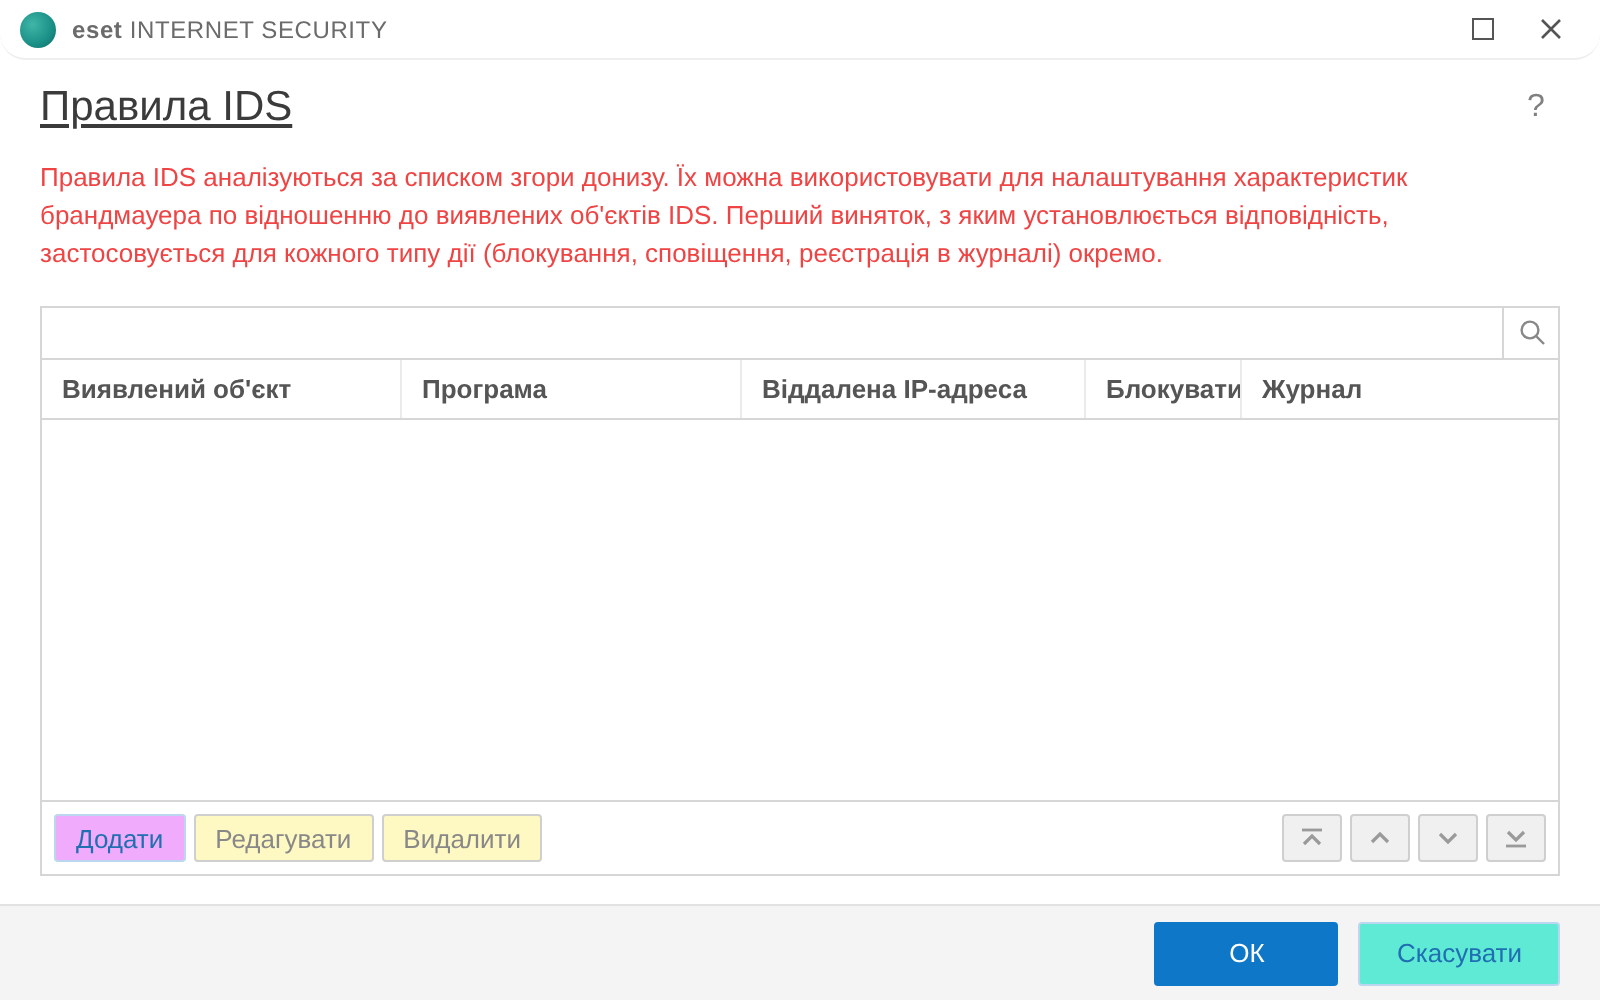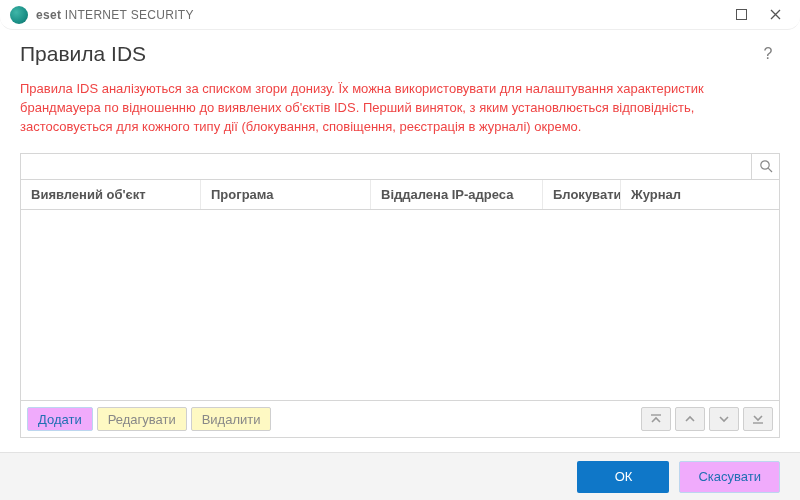--- a/index.html
+++ b/index.html
@@ -47,20 +47,21 @@
   }
   .heading-row {
     display: flex;
     align-items: flex-start;
   }
   .page-title {
     font-size: 21px;
     color: #3b3b3b;
     font-weight: 400;
     flex: 1;
+    text-decoration: underline;
   }
   .help-btn {
     width: 24px; height: 24px;
     display: flex; align-items: center; justify-content: center;
     color: #808080;
     font-size: 16px;
     cursor: pointer;
   }
   .description {
     margin-top: 14px;
@@ -180,21 +181,21 @@
     align-items: center;
     justify-content: center;
     cursor: pointer;
     border: 1px solid transparent;
   }
   .btn-ok {
     background: #0f77c8;
     color: #fff;
   }
   .btn-cancel {
-    background: #f0abfc;
+    background: #5eead4;
     color: #1f6fb2;
     border-color: #bcd6ef;
   }
 </style>
 </head>
 <body>
 
 <div class="titlebar">
   <div class="brand-logo"></div>
   <div class="brand-text">

